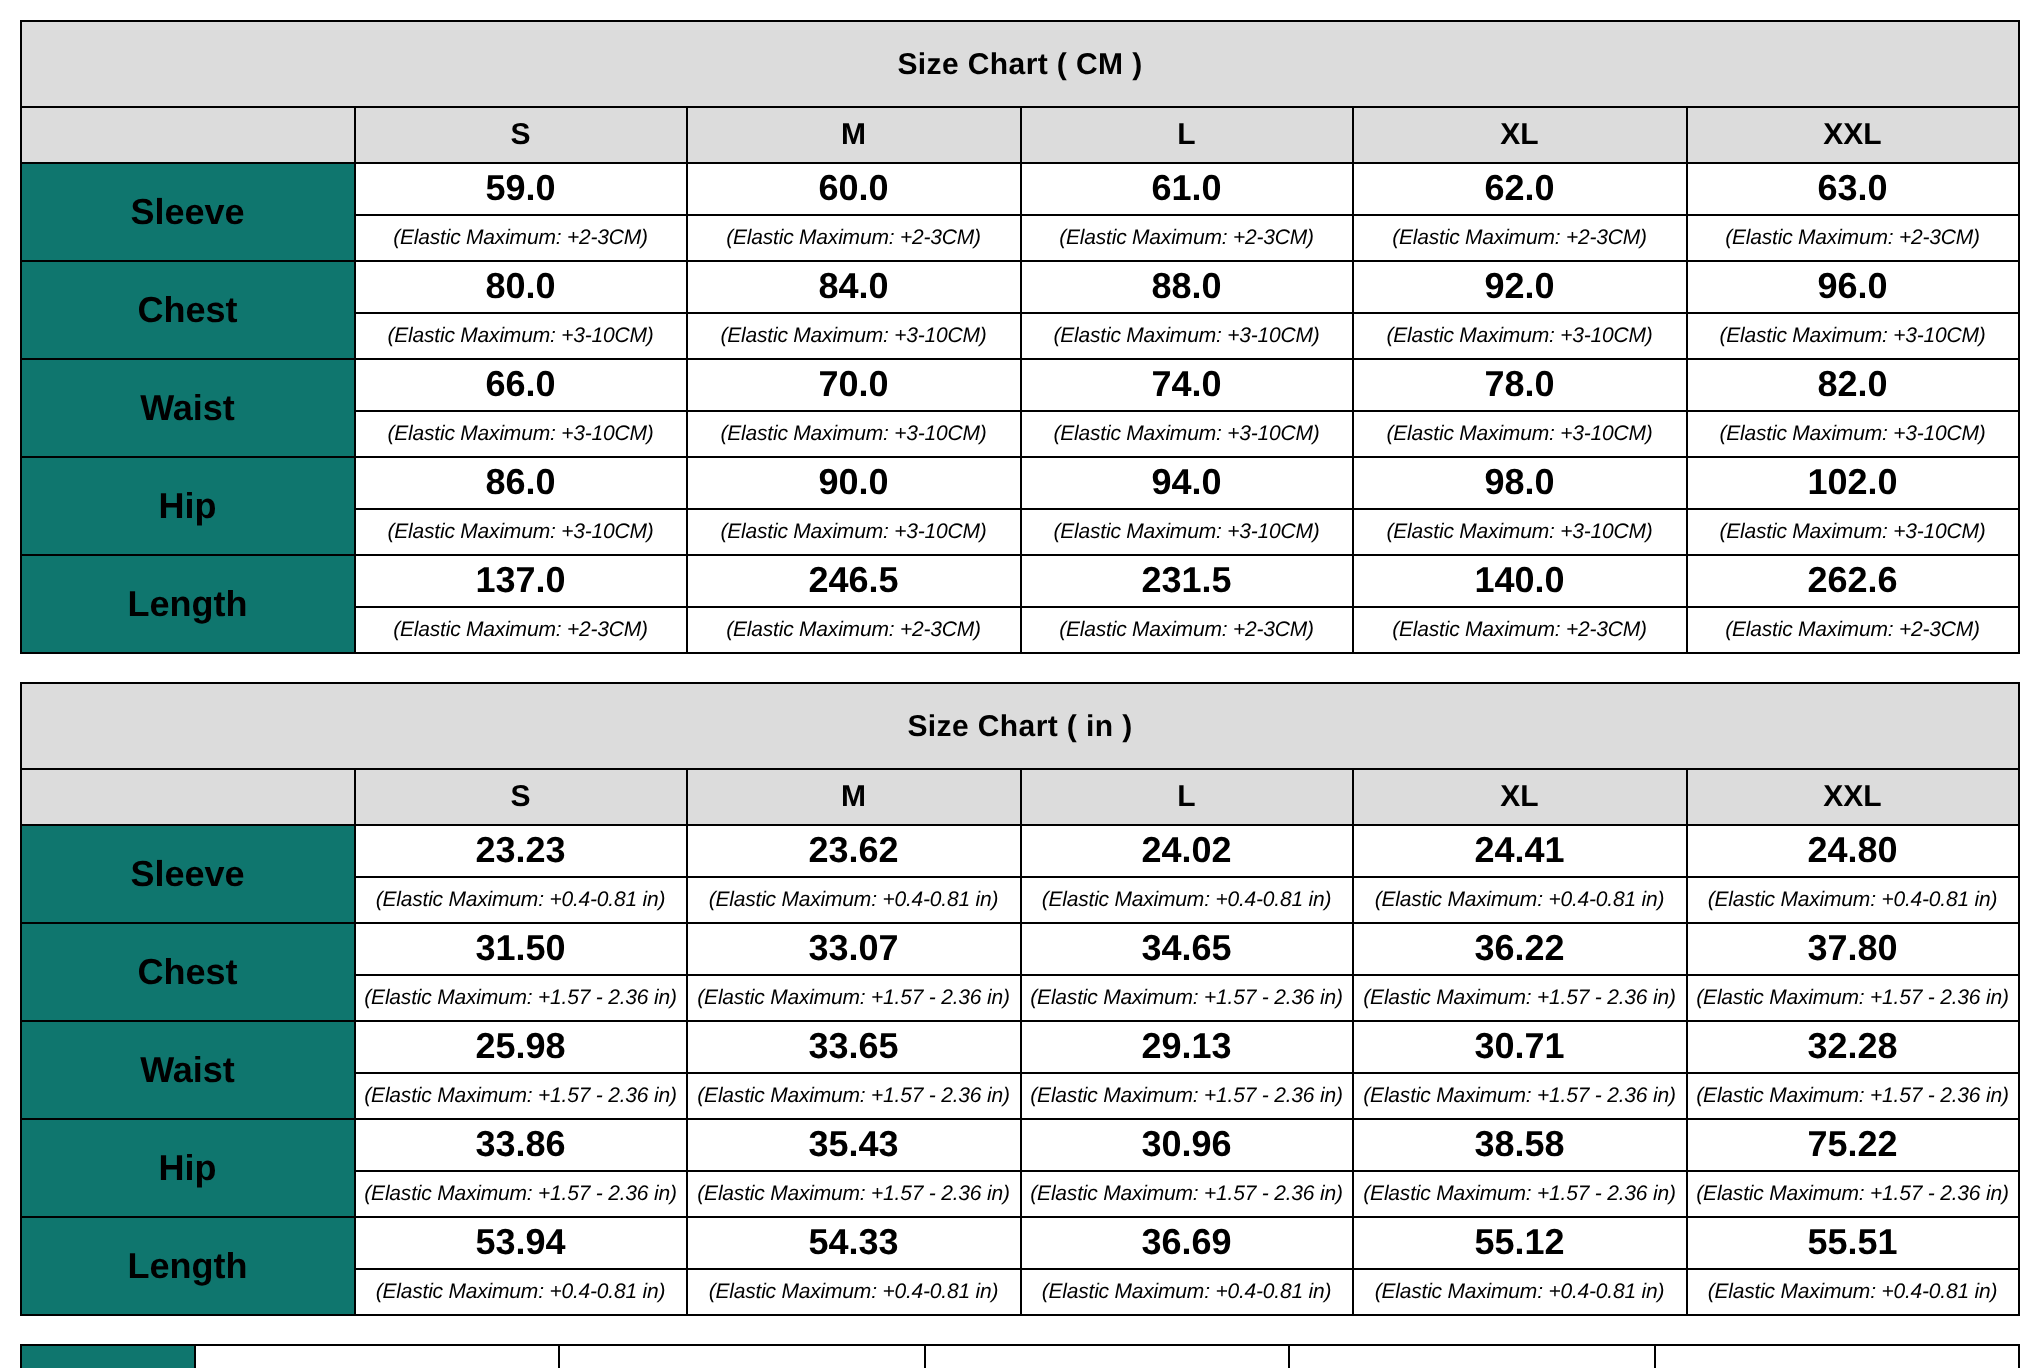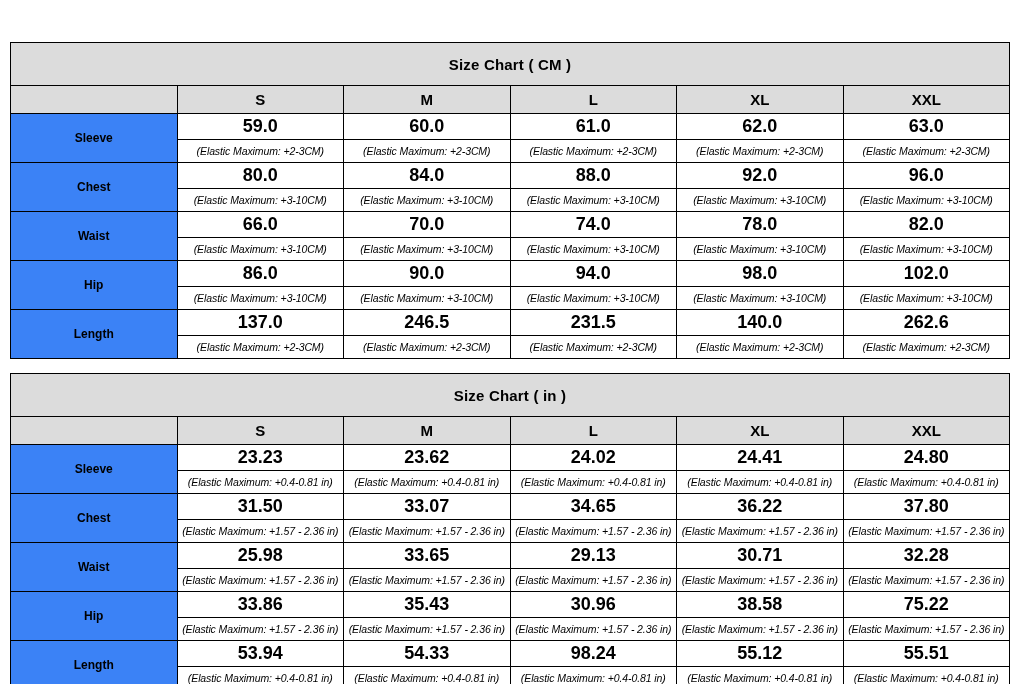--- a/index.html
+++ b/index.html
@@ -13,21 +13,20 @@
     font-family: "Liberation Sans", sans-serif;
     color: #000000;
     overflow: hidden;
   }
   .page {
     width: 1020px;
     height: 532px;
     position: relative;
     box-sizing: border-box;
     padding: 10px 10px 0 10px;
-    margin-top: 32px;
   }
   table.size-table {
     width: 1000px;
     border-collapse: collapse;
     table-layout: fixed;
     border: 1px solid #000000;
   }
   table.size-table td, table.size-table th {
     border: 1px solid #000000;
     text-align: center;
@@ -44,22 +43,22 @@
   .hdr-row td {
     background: #dcdcdc;
     font-size: 15px;
     font-weight: bold;
     height: 27px;
   }
   .hdr-blank {
     background: #dcdcdc;
   }
   .row-label {
-    background: #3b82f6;
-    font-size: 12px;
+    background: #0f766e;
+    font-size: 18px;
     font-weight: bold;
     width: 86px;
   }
   .val {
     font-size: 18px;
     font-weight: bold;
     height: 25px;
     line-height: 25px;
   }
   .note {
@@ -260,21 +259,21 @@
         <td class="note">(Elastic Maximum:  +1.57 - 2.36 in)</td>
         <td class="note">(Elastic Maximum:  +1.57 - 2.36 in)</td>
         <td class="note">(Elastic Maximum:  +1.57 - 2.36 in)</td>
         <td class="note">(Elastic Maximum:  +1.57 - 2.36 in)</td>
       </tr>
 
       <tr>
         <td class="row-label" rowspan="2">Length</td>
         <td class="val">53.94</td>
         <td class="val">54.33</td>
-        <td class="val">98.24</td>
+        <td class="val">36.69</td>
         <td class="val">55.12</td>
         <td class="val">55.51</td>
       </tr>
       <tr>
         <td class="note">(Elastic Maximum:  +0.4-0.81 in)</td>
         <td class="note">(Elastic Maximum:  +0.4-0.81 in)</td>
         <td class="note">(Elastic Maximum:  +0.4-0.81 in)</td>
         <td class="note">(Elastic Maximum:  +0.4-0.81 in)</td>
         <td class="note">(Elastic Maximum:  +0.4-0.81 in)</td>
       </tr>

